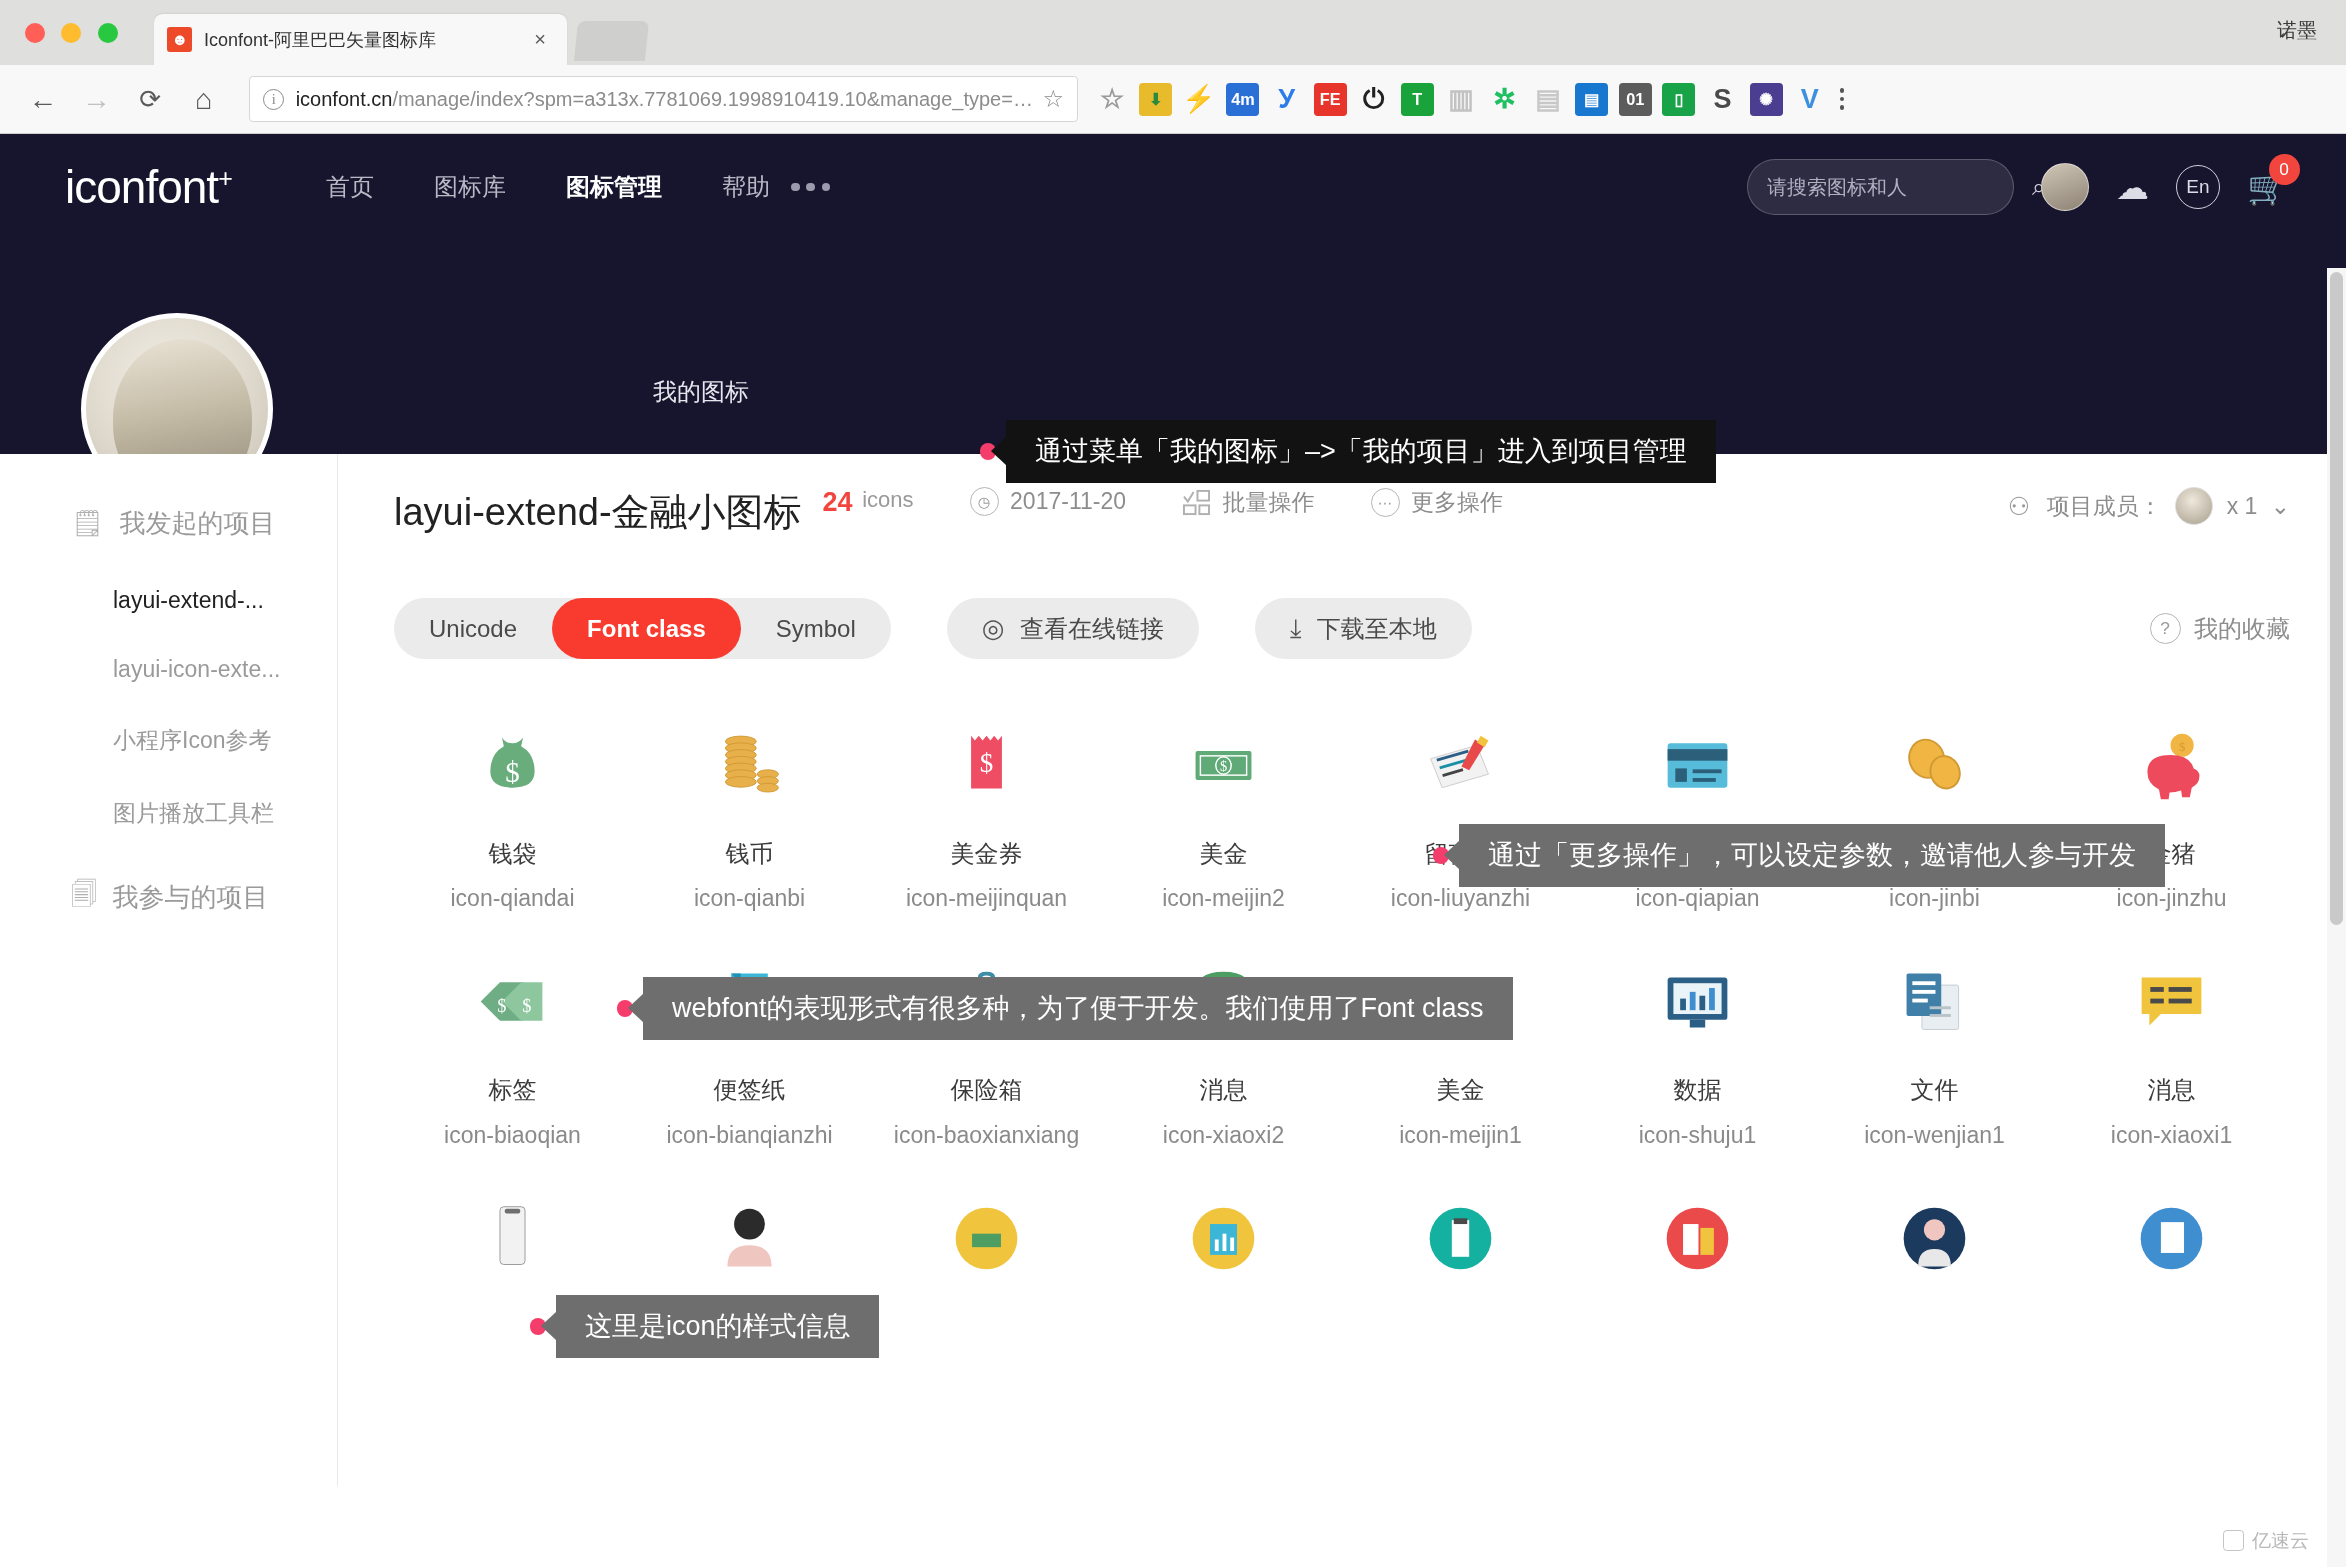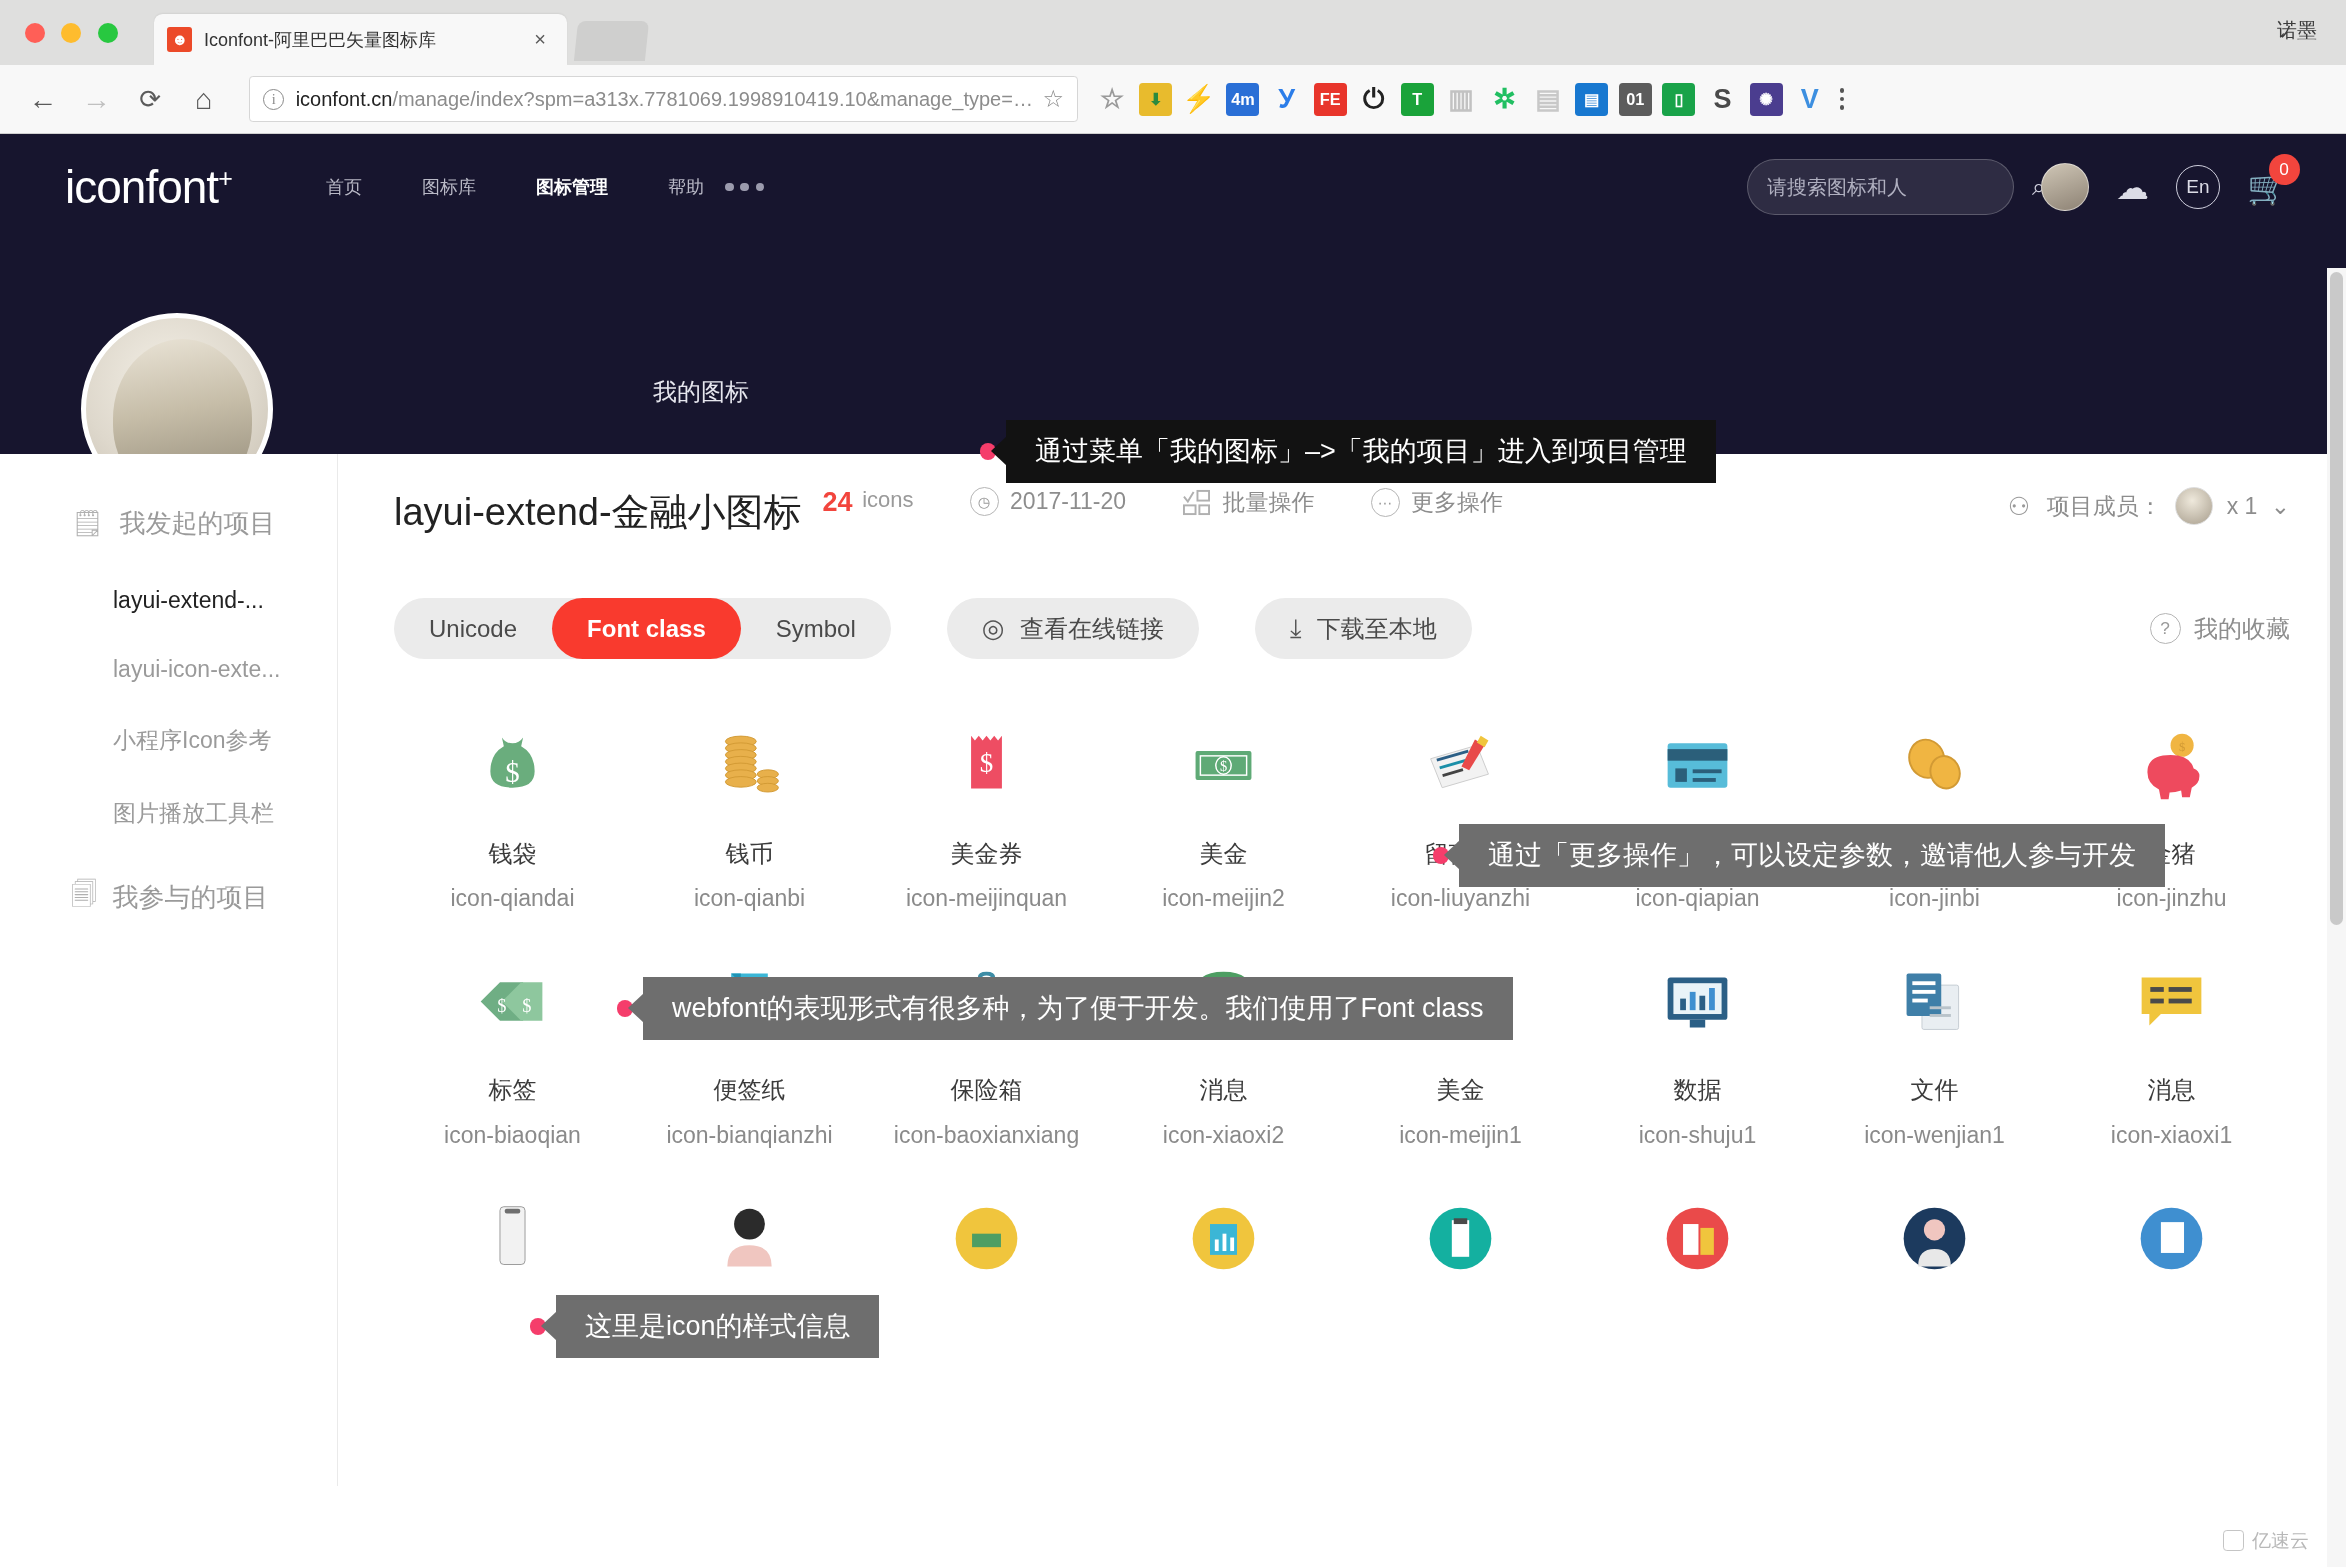--- a/index.html
+++ b/index.html
@@ -107,21 +107,21 @@
   .blob3 { width: 327px; height: 327px; background: radial-gradient(circle at 30% 30%, #2b3f7a, #1b2050); left: 2152px; top: 384px; }
 
   .hero-nav { display:flex; align-items:center; height: 106px; position:relative; z-index:5;}
   .logo {
     margin-left: 65px; font-size: 46px; color:#fff; font-weight: 500;
     letter-spacing: -1px; position: relative; width: 221px;
   }
   .logo sup { font-size: 25px; vertical-align: super; }
   .hero-nav-items { display:flex; align-items:center; gap: 60px; margin-left: 40px; }
   .hnav {
-    font-size: 18px; color:#b9b9c6; cursor:pointer; white-space:nowrap;
+    font-size: 24px; color:#b9b9c6; cursor:pointer; white-space:nowrap;
   }
   .hnav.active { color:#fff; font-weight:bold; }
   .hnav-dots { display:flex; gap:6.7px; margin-left: 21px; cursor:pointer;}
   .hnav-dots i { width:8.6px;height:8.6px;background:#9b9bad;border-radius:50%;display:block;}
 
   .hero-right { position:absolute; right: 58px; top: 25px; display:flex; align-items:center; gap: 27px;}
   .searchbox {
     width: 267px; height: 56px; border-radius: 29px; background: rgba(255,255,255,0.10);
     border:1px solid rgba(255,255,255,0.22);
     display:flex; align-items:center; padding: 0 19px;

